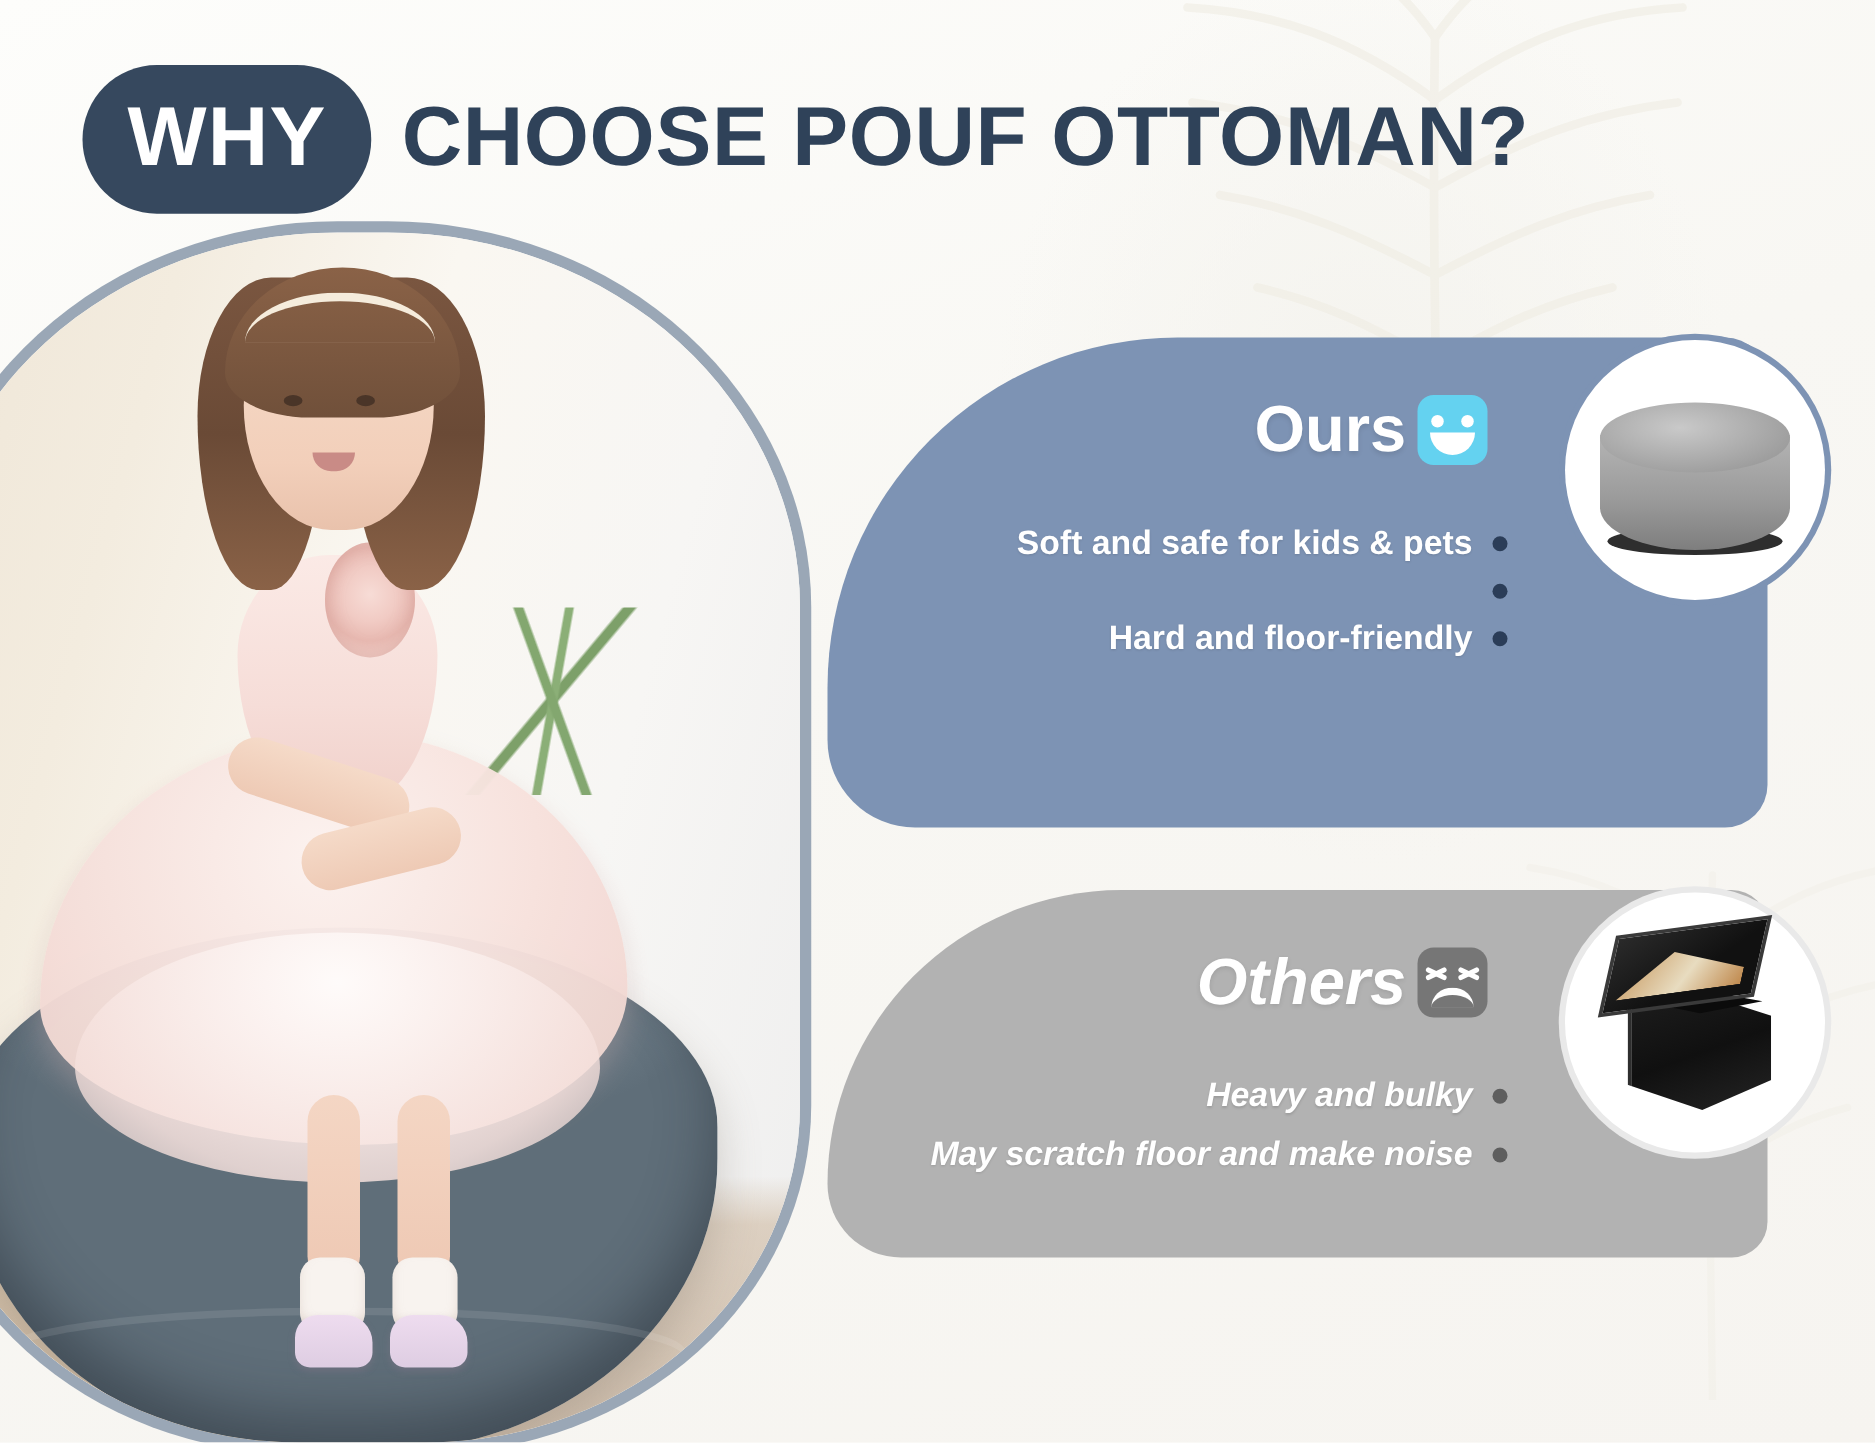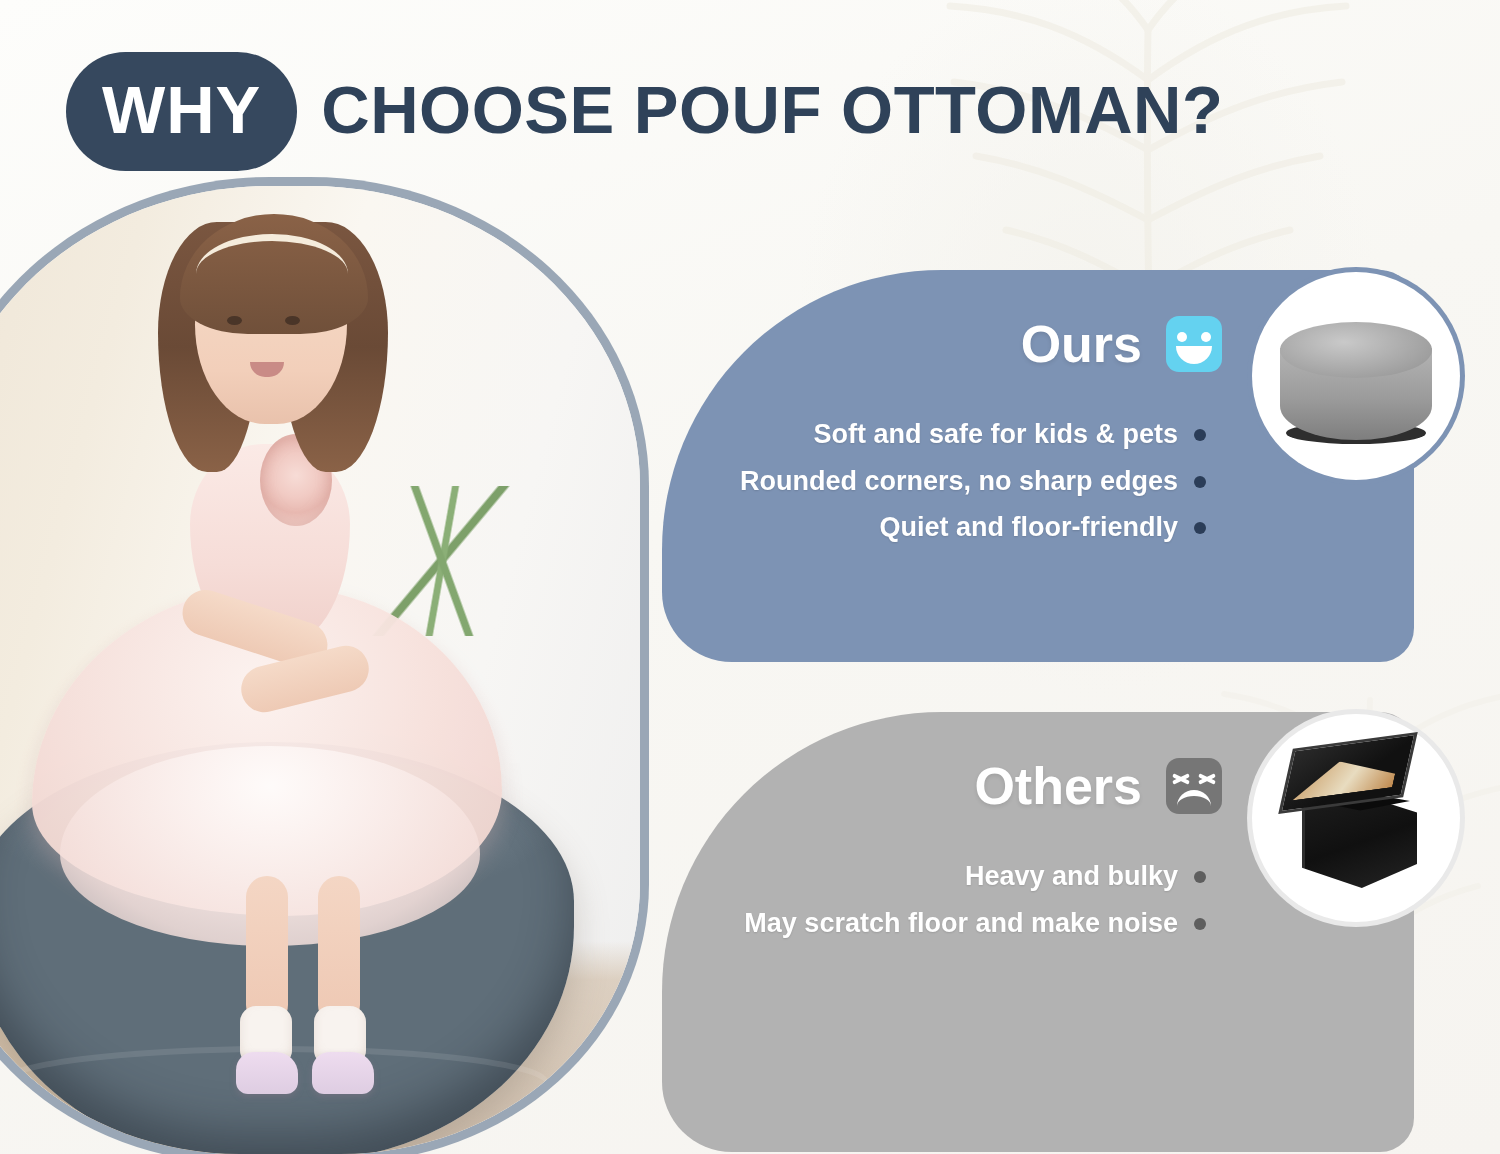--- a/index.html
+++ b/index.html
@@ -216,32 +216,33 @@
     top: 270px;
     width: 752px;
     height: 392px;
     background: #7d93b4;
     border-radius: 280px 34px 34px 70px;
   }
   #panel-others {
     left: 662px;
     top: 712px;
     width: 752px;
-    height: 440px;
+    height: 294px;
     background: #b2b2b2;
     border-radius: 280px 34px 34px 70px;
+    font-style: italic;
   }
 
   .panel-head {
     position: absolute;
-    right: 192px;
+    right: 224px;
     top: 46px;
     display: flex;
     align-items: center;
-    gap: 24px;
+    gap: 9px;
   }
   .panel-title {
     color: #ffffff;
     font-size: 52px;
     font-weight: bold;
     line-height: 1;
     text-shadow: 0 2px 4px rgba(0,0,0,.10);
   }
   .face {
     width: 56px;
@@ -462,25 +463,24 @@
         <span class="f-eye" id="fo-eye-r"></span>
         <span id="fo-mouth"></span>
       </div>
     </div>
     <div class="bullets">
       <div class="bullet-row">
         <span class="bullet-text">Soft and safe for kids &amp; pets</span>
         <span class="dot"></span>
       </div>
       <div class="bullet-row">
-        <span class="bullet-text">Rounded corners, no sharp edges</span>
         <span class="dot"></span>
       </div>
       <div class="bullet-row">
-        <span class="bullet-text">Quiet and floor-friendly</span>
+        <span class="bullet-text">Hard and floor-friendly</span>
         <span class="dot"></span>
       </div>
     </div>
   </div>
 
   <div class="thumb" id="thumb-ours">
     <div class="thumb-inner">
       <div id="pouf-thumb-base"></div>
       <div id="pouf-thumb-body"></div>
       <div id="pouf-thumb-top"></div>

